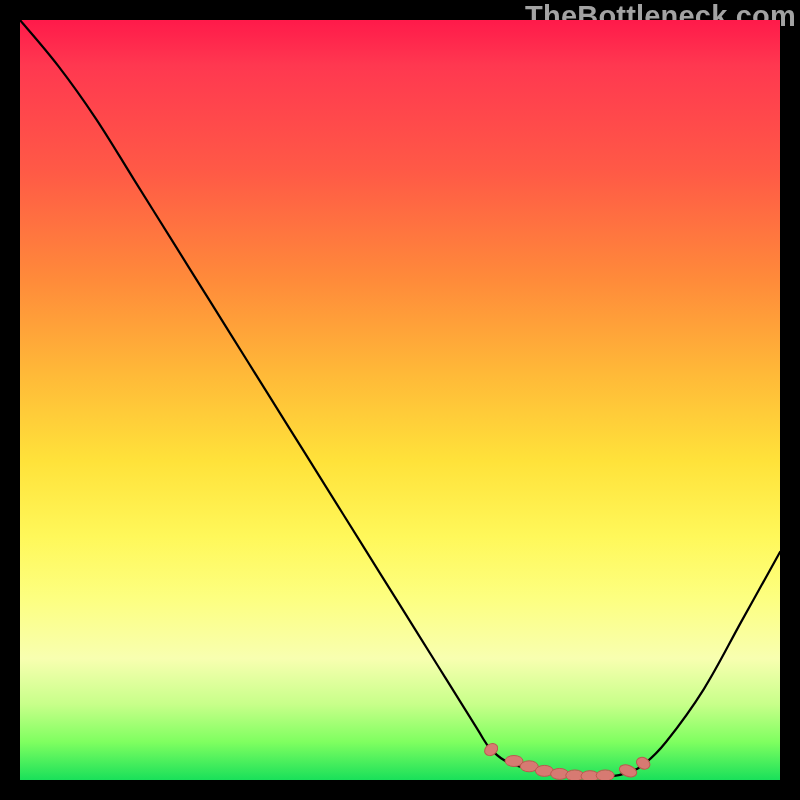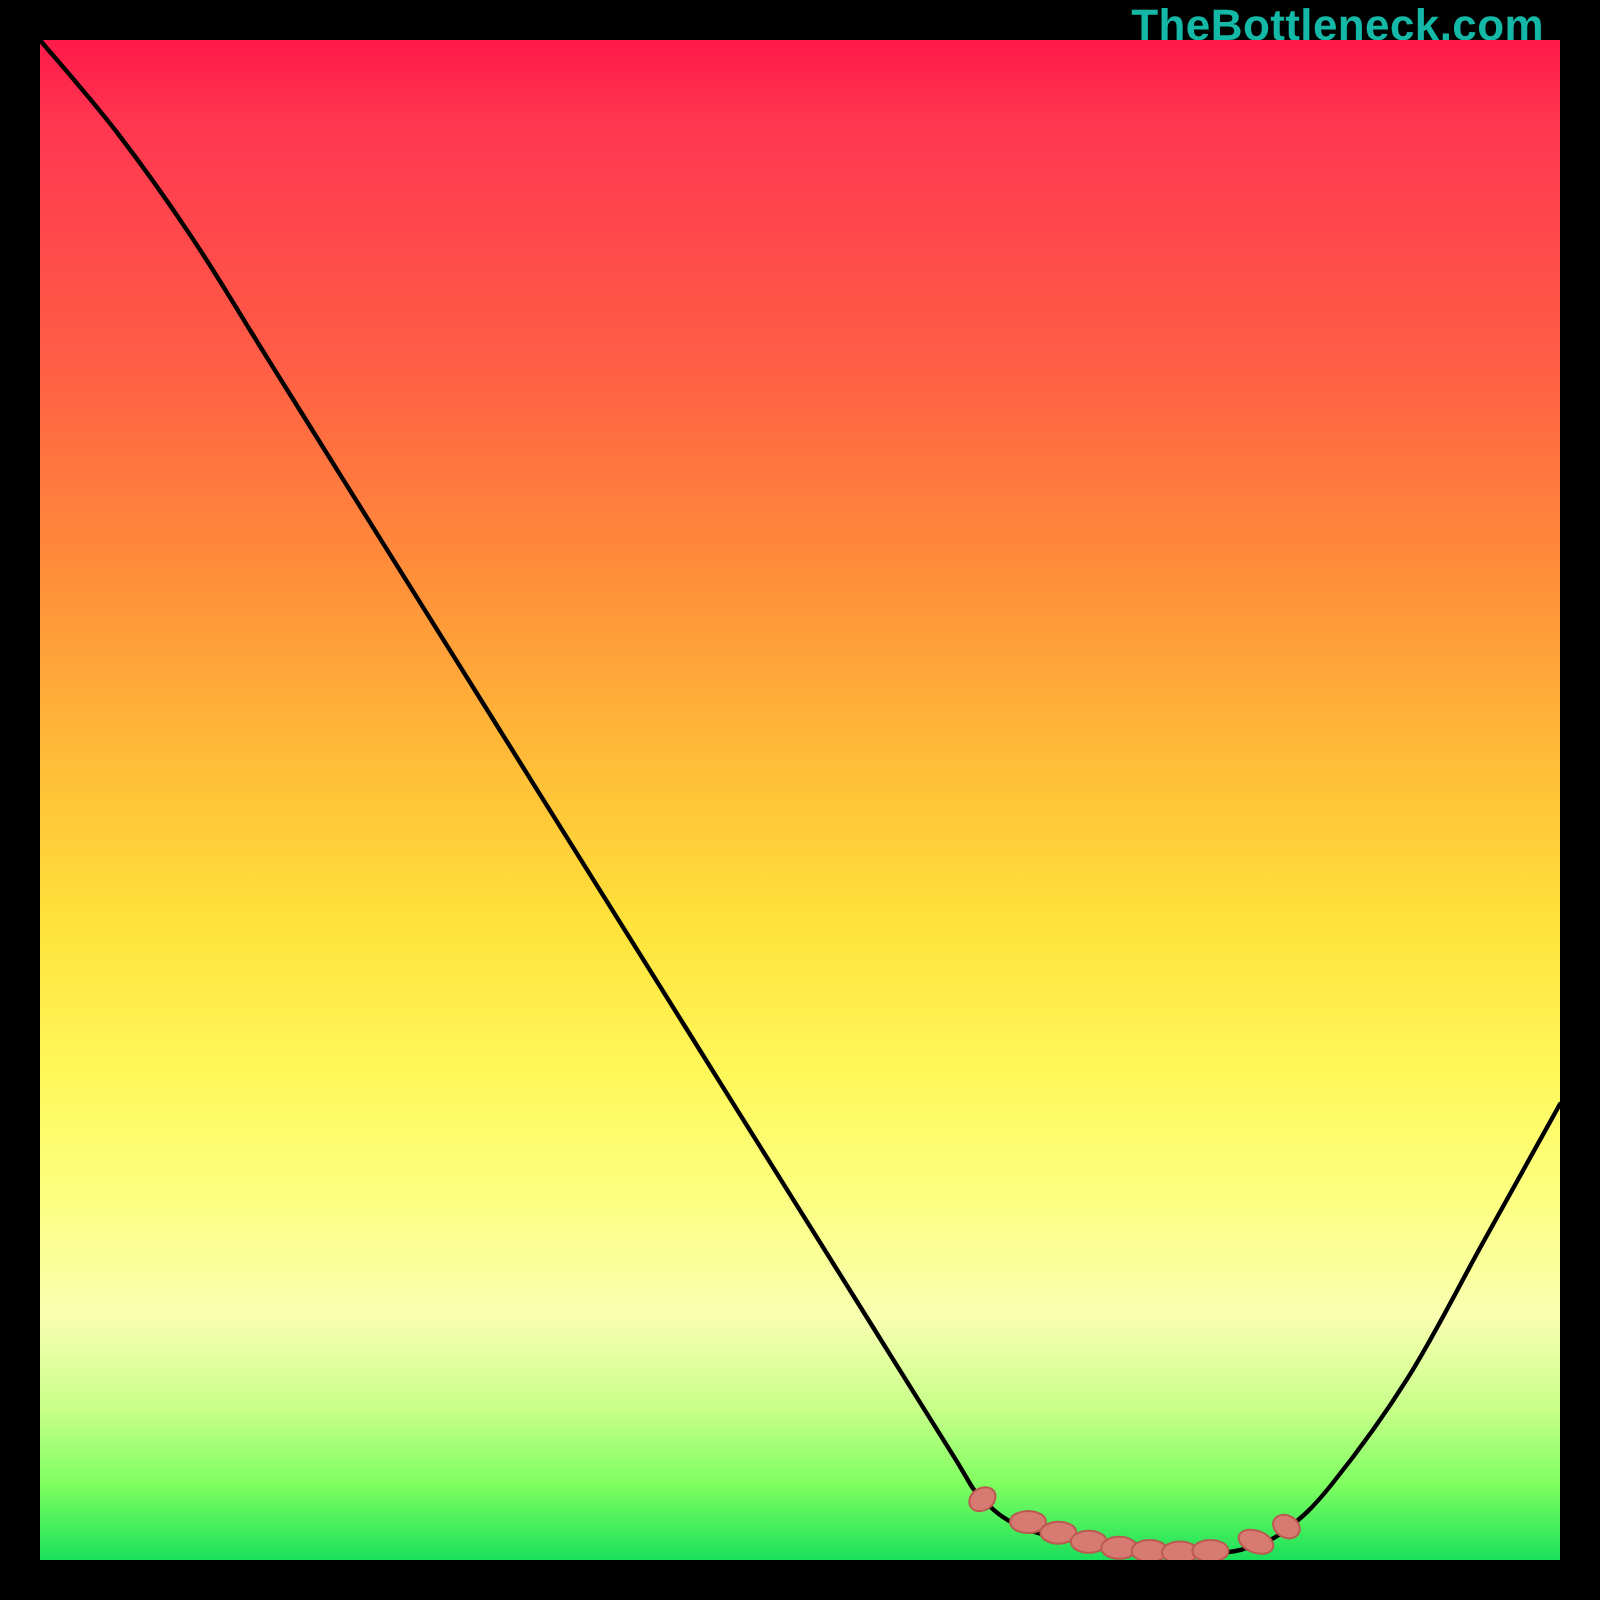--- a/index.html
+++ b/index.html
@@ -37,24 +37,24 @@
       #fdff80 76%,
       #f8ffb0 84%,
       #c8ff8a 90%,
       #7fff60 95%,
       #19e05a 100%
     );
   }
   .attribution {
     position: absolute;
     top: 0px;
-    right: 28px;
-    font-size: 22px;
+    right: 4px;
+    font-size: 29px;
     font-weight: 600;
-    color: #14b8a6;
+    color: #a3a3a3;
     letter-spacing: 0.2px;
   }
   svg.curve {
     position: absolute;
     left: 0;
     top: 0;
   }
 </style>
 </head>
 <body>

